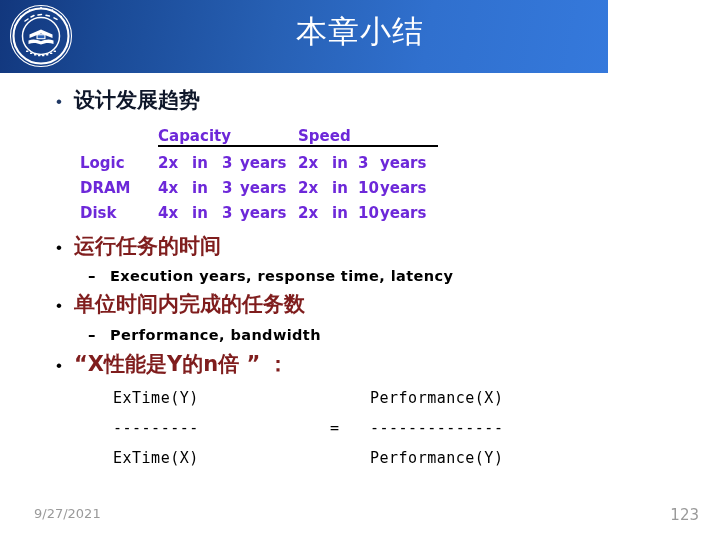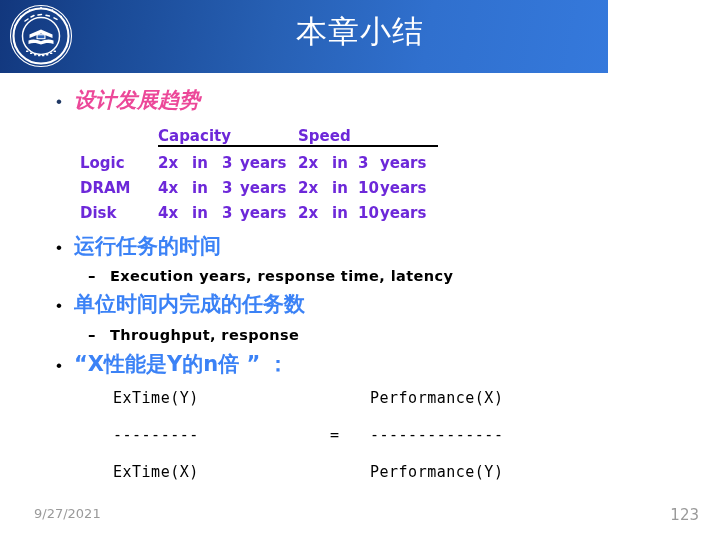--- a/index.html
+++ b/index.html
@@ -84,22 +84,22 @@
   }
   .bullet-dot.dark { color: #000000; }
 
   .lvl1-text {
     font-family: "DejaVu Sans", "Liberation Sans", sans-serif;
     font-size: 21px;
     font-weight: bold;
     line-height: 26px;
     white-space: nowrap;
   }
-  .lvl1-text.navy { color: #ec4899; font-style: italic; }
-  .lvl1-text.black { color: #3b82f6; }
+  .lvl1-text.navy { color: #0f172a; }
+  .lvl1-text.black { color: #7f1d1d; }
 
   .sub-row {
     position: absolute;
     display: flex;
     align-items: baseline;
     color: #000000;
   }
   .sub-dash {
     width: 22px;
     flex: 0 0 22px;
@@ -159,21 +159,21 @@
     top: 312px;
     font-family: "DejaVu Sans Mono", "Liberation Mono", monospace;
     font-size: 15px;
     color: #000000;
     letter-spacing: 0.5px;
     line-height: 26px;
   }
   .formula-grid {
     display: grid;
     grid-template-columns: 215px 42px auto;
-    row-gap: 11px;
+    row-gap: 4px;
   }
   .formula-grid > div { white-space: pre; }
   .eq-cell { text-align: left; padding-left: 2px; }
 
   
   .footer-date {
     position: absolute;
     left: 34px;
     top: 506px;
     font-family: "DejaVu Sans", "Liberation Sans", sans-serif;
@@ -312,21 +312,21 @@
       <span class="sub-dash">–</span>
       <span class="sub-text">Execution years, response time, latency</span>
     </div>
 
     <div class="bullet-row" style="left:56px; top:218px;">
       <span class="bullet-dot dark">•</span>
       <span class="lvl1-text black">单位时间内完成的任务数</span>
     </div>
     <div class="sub-row" style="left:88px; top:253px;">
       <span class="sub-dash">–</span>
-      <span class="sub-text">Throughput, response</span>
+      <span class="sub-text">Performance, bandwidth</span>
     </div>
 
     <div class="bullet-row" style="left:56px; top:278px;">
       <span class="bullet-dot dark">•</span>
       <span class="lvl1-text black">“X性能是Y的n倍 ” ：</span>
     </div>
 
     <div class="formula">
       <div class="formula-grid">
         <div>ExTime(Y)</div>

